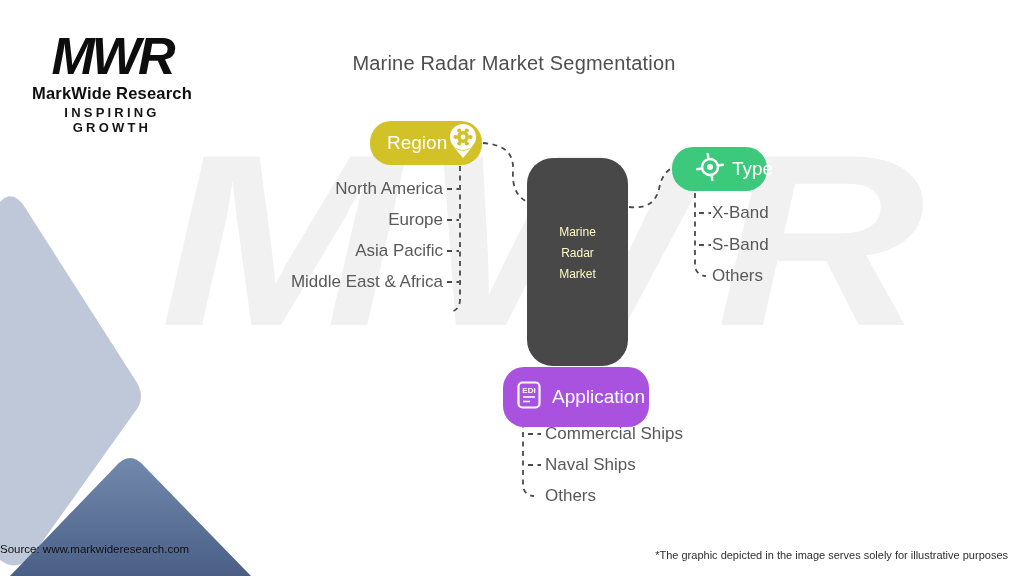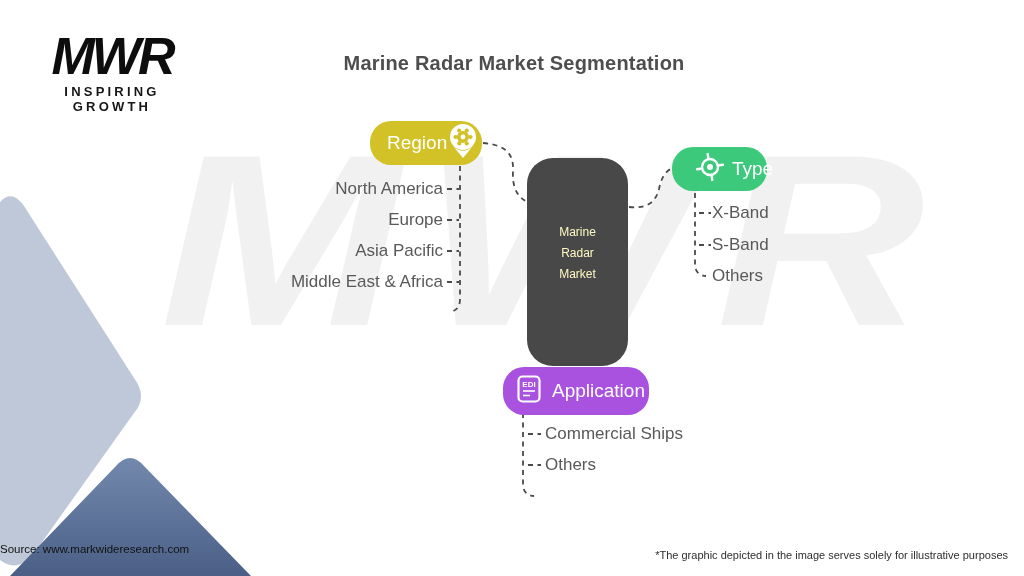--- a/index.html
+++ b/index.html
@@ -15,33 +15,33 @@
 
   
   .logo{position:absolute;left:26px;top:30px;width:172px;text-align:center;z-index:3;color:#0d0d0d;}
   .logo-monogram{font-size:52px;line-height:52px;font-weight:900;font-style:italic;
                  letter-spacing:-3px;color:#0d0d0d;}
   .logo-name{font-size:16.5px;font-weight:800;letter-spacing:.2px;margin-top:2px;color:#0f0f0f;}
   .logo-tagline{font-size:13px;font-weight:700;letter-spacing:3.2px;margin-top:2px;color:#161616;}
 
   
   .page-title{position:absolute;left:4px;right:0;top:52px;margin:auto;width:640px;text-align:center;
-              font-size:20px;font-weight:700;color:#4e4e4e;z-index:3;letter-spacing:.2px;}
+              font-size:20px;font-weight:400;color:#4e4e4e;z-index:3;letter-spacing:.2px;}
 
   
   .connectors{position:absolute;left:0;top:0;z-index:2;}
 
   
   .node{position:absolute;display:flex;align-items:center;border-radius:21px;color:#fff;
         font-size:19px;z-index:3;box-sizing:border-box;}
   .node-region{left:370px;top:121px;width:112px;height:44px;background:#d2c127;
                padding:0 6px 0 17px;justify-content:space-between;}
   .node-type{left:672px;top:147px;width:95px;height:44px;background:#3cc97c;
              padding:0 10px 0 24px;gap:8px;}
-  .node-application{left:503px;top:367px;width:146px;height:48px;background:#a952e0;
+  .node-application{left:503px;top:367px;width:146px;height:60px;background:#a952e0;
                     padding:0 12px 0 13px;gap:10px;}
   .node-center{left:527px;top:158px;width:101px;height:144px;background:#484848;border-radius:26px;
                display:block;text-align:center;font-size:12px;line-height:21px;
                padding-top:64px;z-index:3;position:absolute;color:#fef9c3;}
 
   
   .seg-list{position:absolute;z-index:3;font-size:17px;color:#595959;white-space:nowrap;}
   .list-region{right:581px;top:173px;text-align:right;line-height:31px;margin-left:20px;}
   .list-type{left:712px;top:197px;line-height:31.5px;}
   .list-application{left:545px;top:418px;line-height:31px;}
@@ -84,20 +84,21 @@
       <path d="M695 193 V264 Q695 275 706 276"></path>
       <path d="M699 213 H711 M699 245 H711"></path>
 
       <path d="M523 413 V484 Q523 495 534 496"></path>
       <path d="M528 434 H541 M528 465 H541"></path>
     </g>
   </svg>
 
   <div class="logo">
     <div class="logo-monogram">MWR</div>
+    <div class="logo-name">MarkWide Research</div>
     <div class="logo-tagline">INSPIRING GROWTH</div>
   </div>
 
   <div class="page-title">Marine Radar Market Segmentation</div>
 
   <div class="node-center">
     <div>Marine</div>
     <div>Radar</div>
     <div>Market</div>
   </div>
@@ -156,19 +157,20 @@
   </div>
 
   <div class="seg-list list-type">
     <div>X-Band</div>
     <div>S-Band</div>
     <div>Others</div>
   </div>
 
   <div class="seg-list list-application">
     <div>Commercial Ships</div>
+    <div>Naval Ships</div>
     <div>Others</div>
   </div>
 
   <div class="source">Source: www.markwideresearch.com</div>
   <div class="disclaimer">*The graphic depicted in the image serves solely for illustrative purposes</div>
 
 </div>
 
 </body></html>

